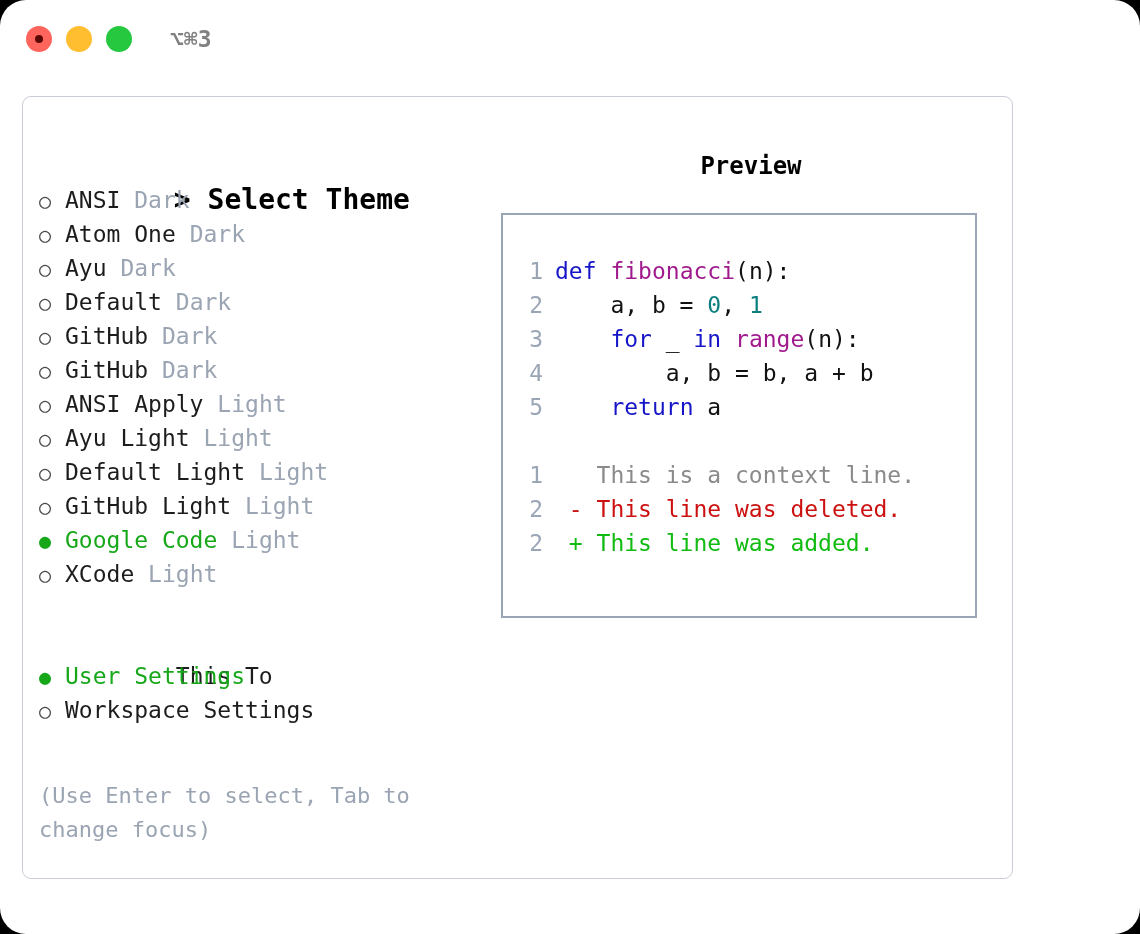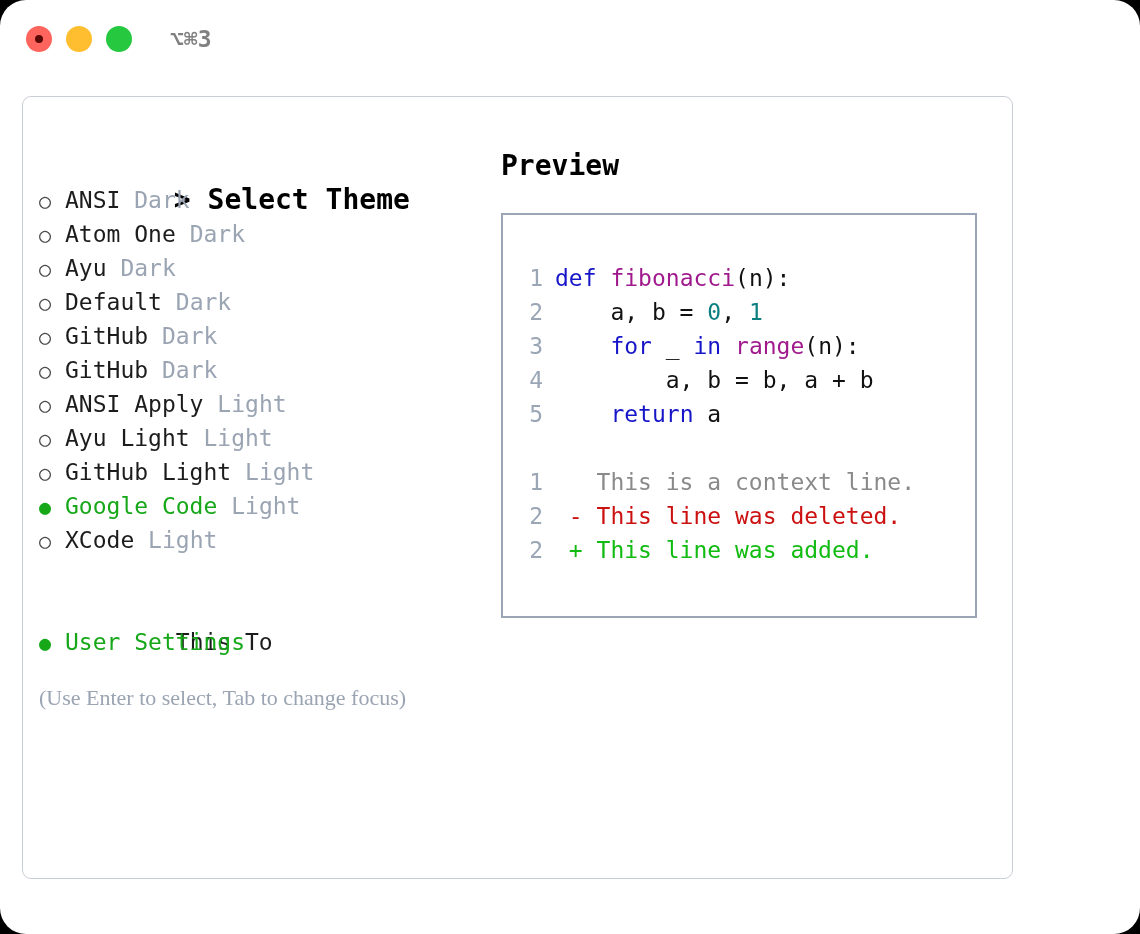--- a/index.html
+++ b/index.html
@@ -113,57 +113,57 @@
   .row .kind { color: #9aa4b2; }
 
   .row.subheader {
     font-size: 23px;
     color: #1c1c1c;
   }
 
   #spacer-1 { height: 34px; }
 
   #hint {
-    margin-top: 22px;
+    margin-top: 52px;
     font-size: 22px;
     line-height: 34px;
     color: #9aa4b2;
     width: 410px;
-    font-family: Liberation Serif, serif;
   }
 
   
   #right-col {
     position: absolute;
     left: 478px;
     top: 52px;
     width: 500px;
   }
   #preview-title {
-    font-size: 28px;
+    font-size: 24px;
     font-weight: bold;
     color: #000000;
     line-height: 34px;
     white-space: pre;
+    text-align: center;
   }
 
   #preview-box {
     margin-top: 30px;
     width: 476px;
     height: 405px;
     border: 2px solid #9aa6b6;
     box-sizing: border-box;
     background: #ffffff;
     position: relative;
   }
 
   #code-area {
     position: absolute;
     left: 10px;
-    top: 46px;
+    top: 39px;
     right: 4px;
   }
 
   .codeline {
     font-size: 23px;
     line-height: 34px;
     white-space: pre;
     color: #111111;
   }
   .codeline .ln {
@@ -207,33 +207,35 @@
 
       <div id="theme-rows">
           <div class="row"><span class="bullet">○</span><span class="name">ANSI</span><span> </span><span class="kind">Dark</span></div>
           <div class="row"><span class="bullet">○</span><span class="name">Atom One</span><span> </span><span class="kind">Dark</span></div>
           <div class="row"><span class="bullet">○</span><span class="name">Ayu</span><span> </span><span class="kind">Dark</span></div>
           <div class="row"><span class="bullet">○</span><span class="name">Default</span><span> </span><span class="kind">Dark</span></div>
           <div class="row"><span class="bullet">○</span><span class="name">GitHub</span><span> </span><span class="kind">Dark</span></div>
           <div class="row"><span class="bullet">○</span><span class="name">GitHub</span><span> </span><span class="kind">Dark</span></div>
           <div class="row"><span class="bullet">○</span><span class="name">ANSI Apply</span><span> </span><span class="kind">Light</span></div>
           <div class="row"><span class="bullet">○</span><span class="name">Ayu Light</span><span> </span><span class="kind">Light</span></div>
+          <div class="row"><span class="bullet">○</span><span class="name">Default Light</span><span> </span><span class="kind">Light</span></div>
           <div class="row"><span class="bullet">○</span><span class="name">GitHub Light</span><span> </span><span class="kind">Light</span></div>
           <div class="row selected"><span class="bullet sel">●</span><span class="name">Google Code</span><span> </span><span class="kind">Light</span></div>
           <div class="row"><span class="bullet">○</span><span class="name">XCode</span><span> </span><span class="kind">Light</span></div>
         </div>
 
       <div id="spacer-1"></div>
 
       <div class="row subheader">
         <span class="bullet none">○</span><span>This To</span>
       </div>
 
       <div id="apply-rows">
           <div class="row selected"><span class="bullet sel">●</span><span class="name">User Settings</span></div>
+          <div class="row"><span class="bullet">○</span><span class="name">Workspace Settings</span></div>
         </div>
 
       <div id="hint">(Use Enter to select, Tab to change focus)</div>
     </div>
 
     <div id="right-col">
       <div id="preview-title">Preview</div>
       <div id="preview-box">
         <div id="code-area">
             <div class="codeline"><span class="ln">1</span><span class="tk-kw">def</span><span class="tk-pl"> </span><span class="tk-fn">fibonacci</span><span class="tk-pl">(n):</span></div>

